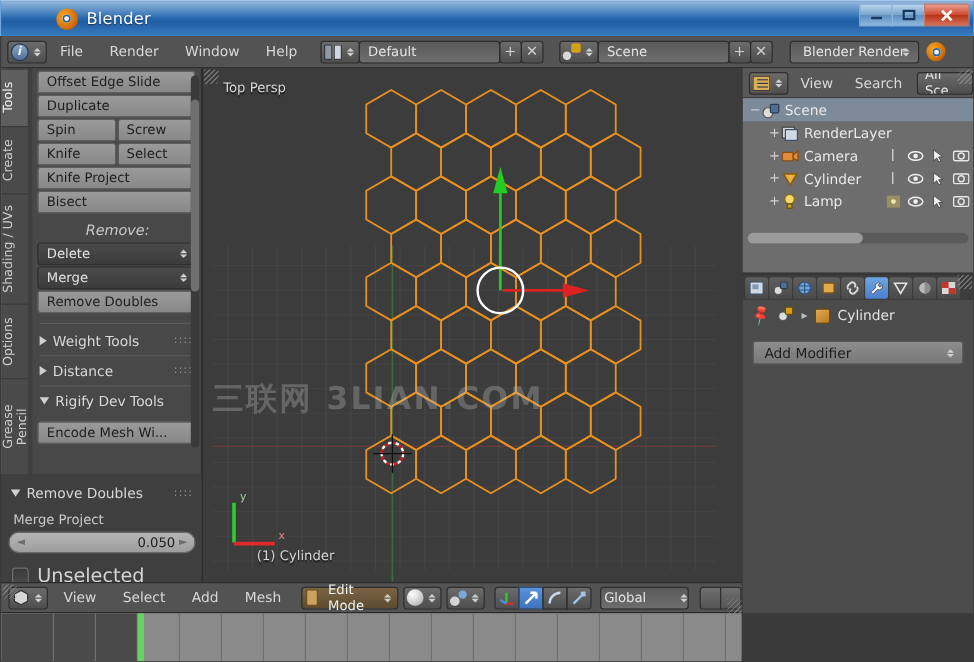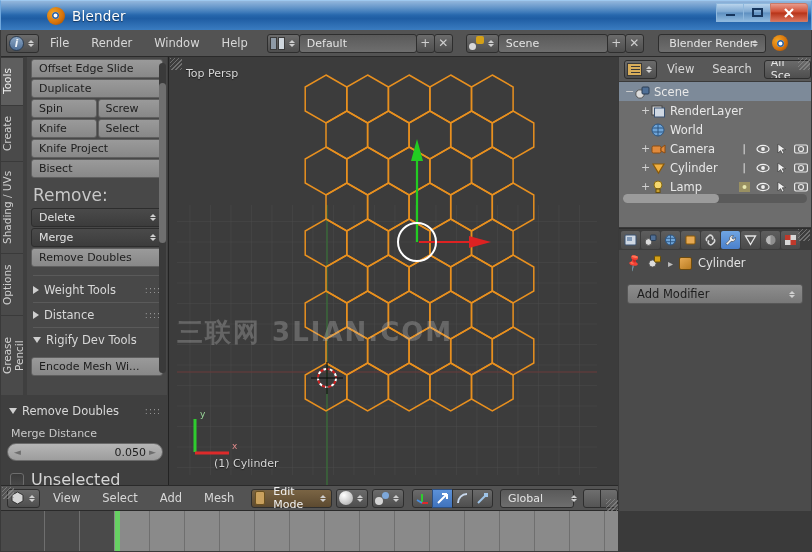--- a/index.html
+++ b/index.html
@@ -95,32 +95,32 @@
   .vtab {
     width:22px; writing-mode:vertical-rl; transform:rotate(180deg);
     color:#cfcfcf; font-size:10.5px; text-align:center; padding:7px 0;
     background:#4a4a4a; border-bottom:1px solid #3a3a3a;
   }
   .vtab.active { background:#5e5e5e; color:#f0f0f0; }
   .vtab-strip { position:absolute; left:0; top:0; width:3px; height:338px; background:#66b3dd; }
 
   .tool-col {
     position:absolute; left:26px; top:0; width:140px; height:338px;
-    background:#484848; padding:2px 4px 0 4px; overflow:hidden;
+    background:#484848; padding:2px 4px 0 4px; overflow:hidden;text-align:center;
   }
   .tbtn {
     height:19px; margin-bottom:1px;
     background:linear-gradient(180deg,#9a9a9a,#888888);
     border:1px solid #5f5f5f; border-radius:3px;
     color:#1d1d1d; font-size:11px; display:flex; align-items:center; padding-left:7px;
   }
   .tbtn.top { border-radius:3px 3px 0 0; }
   .trow { display:flex; gap:1px; margin-bottom:1px; }
   .trow .tbtn { flex:1; margin-bottom:0; }
-  .tlabel { color:#c8c8c8; font-size:17px; margin:7px 0 3px 2px; }
+  .tlabel { color:#c8c8c8; font-size:12px; margin:7px 0 3px 2px;font-style:italic; }
   .tdrop {
     height:19px; margin-bottom:1px;
     background:linear-gradient(180deg,#4a4a4a,#3c3c3c);
     border:1px solid #2d2d2d; border-radius:3px;
     color:#e2e2e2; font-size:11px; display:flex; align-items:center;
     padding:0 4px 0 7px; justify-content:space-between;
   }
   .sep { height:1px; background:#5a5a5a; margin:8px 2px 4px 2px; }
   .ptitle {
     color:#d8d8d8; font-size:11.5px; display:flex; align-items:center;
@@ -426,21 +426,21 @@
       </div>
 
     <div class="bottompanel">
       <div class="ptitle" style="padding-top:5px;">
         <span class="lft">
           <span class="tri open"></span>
           <span>Remove Doubles</span>
         </span>
         <span class="grip">::::</span>
       </div>
-      <div class="field-label">Merge Distance</div>
+      <div class="field-label">Merge Project</div>
       <div class="numfield">
         <span class="ar l">◄</span>
         <span class="val">0.050</span>
         <span class="ar r">►</span>
       </div>
       <div class="checkrow">
         <span class="cbox"></span>
         <span class="cbox-lbl">Unselected</span>
       </div>
     </div>
@@ -599,21 +599,21 @@
           </svg>
       </div>
       <div class="manip-btn" style="margin-left:-1px;border-radius:0 3px 3px 0;">
         <svg width="13" height="13">
             <line x1="2" y1="11" x2="10" y2="3" stroke="#9fc4e8" stroke-width="2"></line>
             <rect x="8" y="1" width="4" height="4" fill="#9fc4e8"></rect>
           </svg>
       </div>
     </div>
 
-    <div class="field" style="width:74px;margin-left:3px;justify-content:space-between;padding-right:3px;gap:26px;">
+    <div class="field" style="width:74px;margin-left:3px;justify-content:center;padding-right:3px;gap:26px;">
       <span>Global</span>
       <span class="dd-arrows">
           <i class="up"></i>
           <i class="dn"></i>
         </span>
     </div>
 
     <div style="display:flex;margin-left:5px;">
       <div class="layer-box" style="border-radius:3px 0 0 3px;"></div>
       <div class="layer-box" style="margin-left:-1px;border-radius:0 3px 3px 0;"></div>
@@ -672,30 +672,20 @@
         <span class="ol-exp">+</span>
         <span class="ol-ico">
           <svg width="15" height="14">
               <rect x="1" y="2" width="10" height="9" fill="#d8d8d8" stroke="#444"></rect>
               <rect x="3.5" y="4" width="10" height="9" fill="#cfd8e3" stroke="#3a5272"></rect>
             </svg>
         </span>
         <span>RenderLayer</span>
       </div>
 
-      <div class="ol-row" style="padding-left:21px;">
-        <span class="ol-exp"></span>
-        <span class="ol-ico">
-          <svg width="15" height="14">
-              <circle cx="7" cy="7" r="6" fill="#6fa5d8" stroke="#2d5580"></circle>
-              <path d="M2 5 h10 M2 9 h10 M7 1 v12" stroke="#2d5580" stroke-width="1" fill="none"></path>
-            </svg>
-        </span>
-        <span>World</span>
-      </div>
 
       <div class="ol-row" style="padding-left:21px;">
         <span class="ol-exp">+</span>
         <span class="ol-ico">
           <svg width="15" height="14">
               <rect x="1" y="4" width="9" height="7" rx="1.5" fill="#e08a3c" stroke="#8c4c10"></rect>
               <polygon points="10,6 14,3 14,11 10,9" fill="#e08a3c" stroke="#8c4c10"></polygon>
             </svg>
         </span>
         <span>Camera</span>

